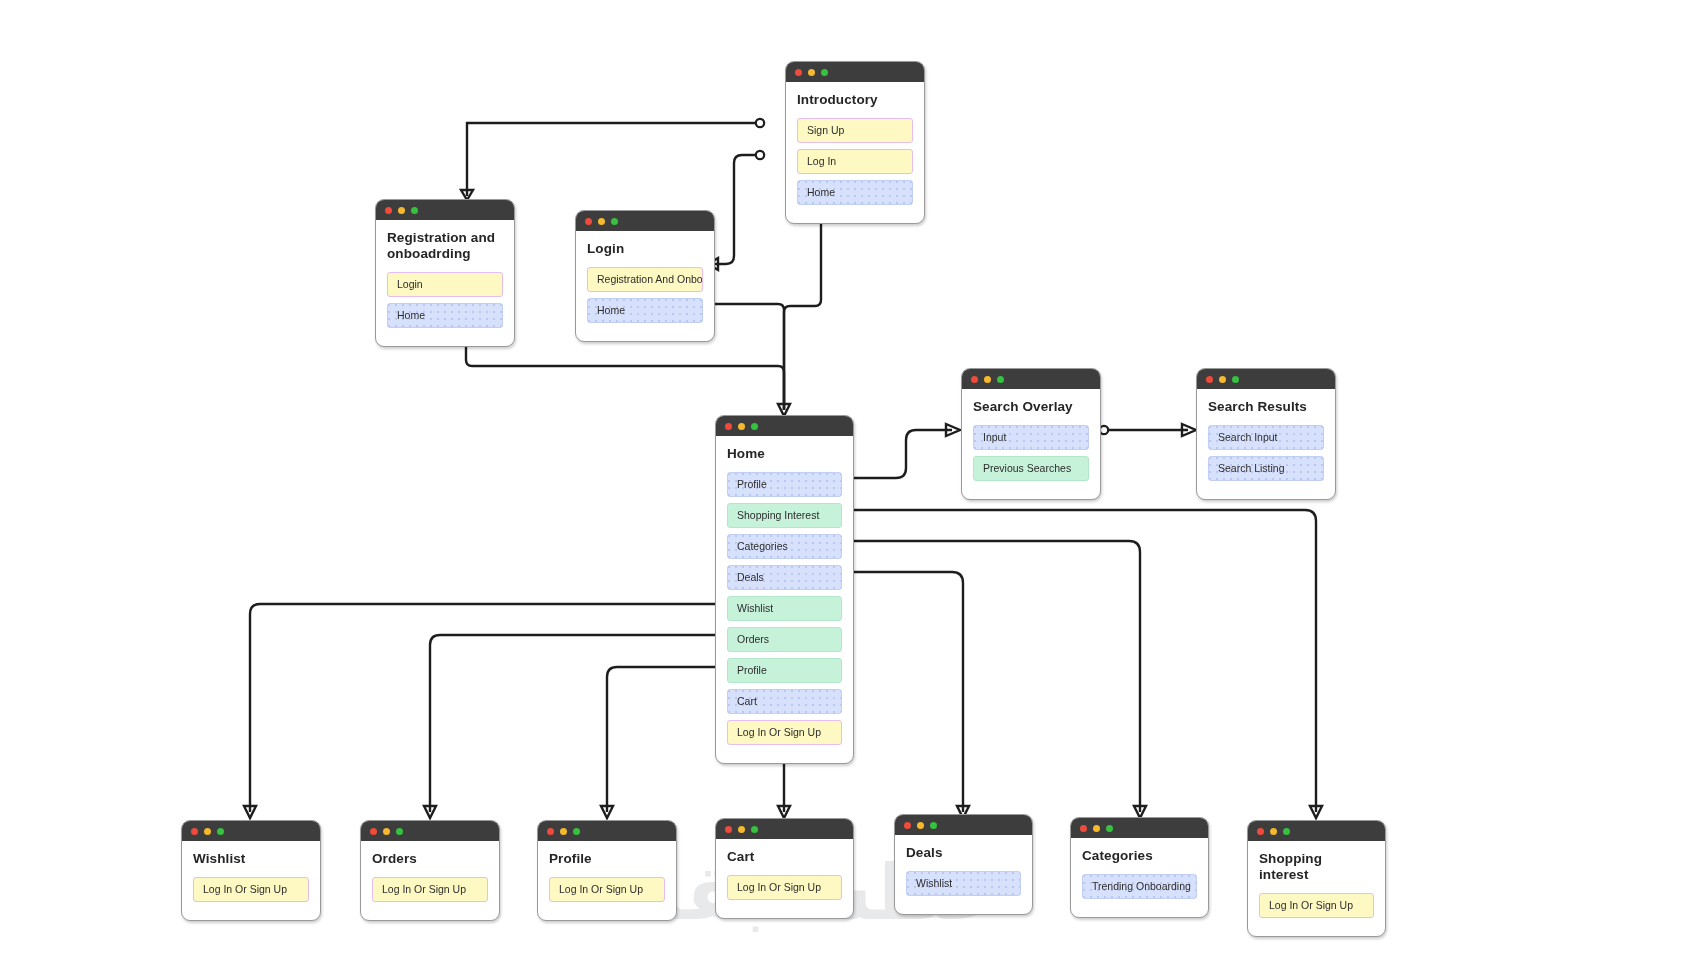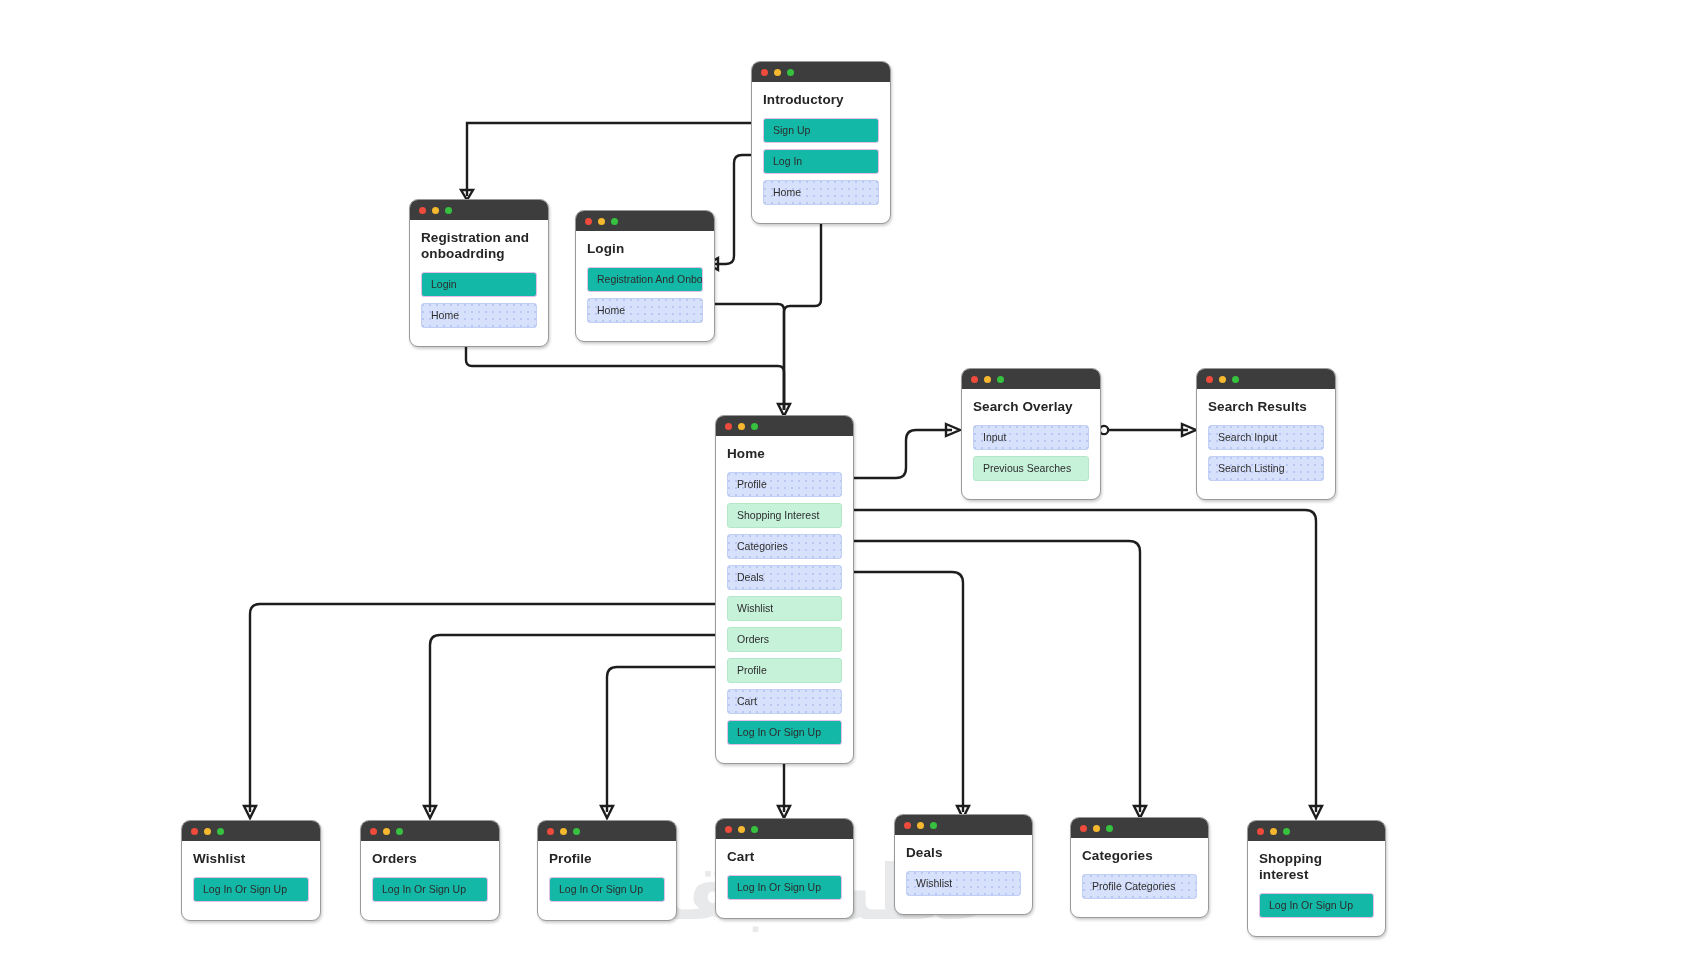--- a/index.html
+++ b/index.html
@@ -98,21 +98,21 @@
     border: 1px solid #c2cff5;
     background-image:
       radial-gradient(circle at 1px 1px, #b9c8f2 1px, transparent 1px);
     background-size: 7px 7px;
   }
   .chip.green {
     background-color: #c7f2da;
     border: 1px solid #b2e8c9;
   }
   .chip.pink {
-    background-color: #14b8a6;
+    background-color: #fef9c3;
     border: 1px solid #e7bdeb;
   }
   .chip span { position: relative; z-index: 1; }
 </style>
 </head>
 <body>
 
 <div id="stage">
 
   <div id="watermark">خطسابقا</div>
@@ -168,41 +168,41 @@
     <circle class="port" cx="724" cy="667" r="4.2"></circle>
     <path d="M 720 667 L 617 667 Q 607 667 607 677 L 607 812"></path>
     <path d="M 601 806 L 607 818 L 613 806 Z" fill="#1d1d1d" stroke="none"></path>
 
     <circle class="dot" cx="784" cy="711" r="4"></circle>
     <circle class="port" cx="784" cy="722" r="4.2"></circle>
     <path d="M 784 711 L 784 812"></path>
     <path d="M 778 806 L 784 818 L 790 806 Z" fill="#1d1d1d" stroke="none"></path>
   </svg>
 
-  <div class="card" style="left:751px; top:61px; width:140px;">
+  <div class="card" style="left:785px; top:61px; width:140px;">
     <div class="titlebar">
       <span class="tl-dot tl-red"></span>
       <span class="tl-dot tl-yellow"></span>
       <span class="tl-dot tl-green"></span>
     </div>
     <div class="card-body">
       <div class="card-title">Introductory</div>
       <div class="chip pink">
           <span>Sign Up</span>
         </div>
       <div class="chip pink">
           <span>Log In</span>
         </div>
       <div class="chip blue">
           <span>Home</span>
         </div>
     </div>
   </div>
 
-  <div class="card" style="left:409px; top:199px; width:140px;">
+  <div class="card" style="left:375px; top:199px; width:140px;">
     <div class="titlebar">
       <span class="tl-dot tl-red"></span>
       <span class="tl-dot tl-yellow"></span>
       <span class="tl-dot tl-green"></span>
     </div>
     <div class="card-body">
       <div class="card-title">Registration and onboadrding</div>
       <div class="chip pink">
           <span>Login</span>
         </div>
@@ -373,21 +373,21 @@
 
   <div class="card" style="left:1070px; top:817px; width:139px;">
     <div class="titlebar">
       <span class="tl-dot tl-red"></span>
       <span class="tl-dot tl-yellow"></span>
       <span class="tl-dot tl-green"></span>
     </div>
     <div class="card-body">
       <div class="card-title">Categories</div>
       <div class="chip blue">
-          <span>Profile Categories</span>
+          <span>Trending Onboarding</span>
         </div>
     </div>
   </div>
 
   <div class="card" style="left:1247px; top:820px; width:139px;">
     <div class="titlebar">
       <span class="tl-dot tl-red"></span>
       <span class="tl-dot tl-yellow"></span>
       <span class="tl-dot tl-green"></span>
     </div>

